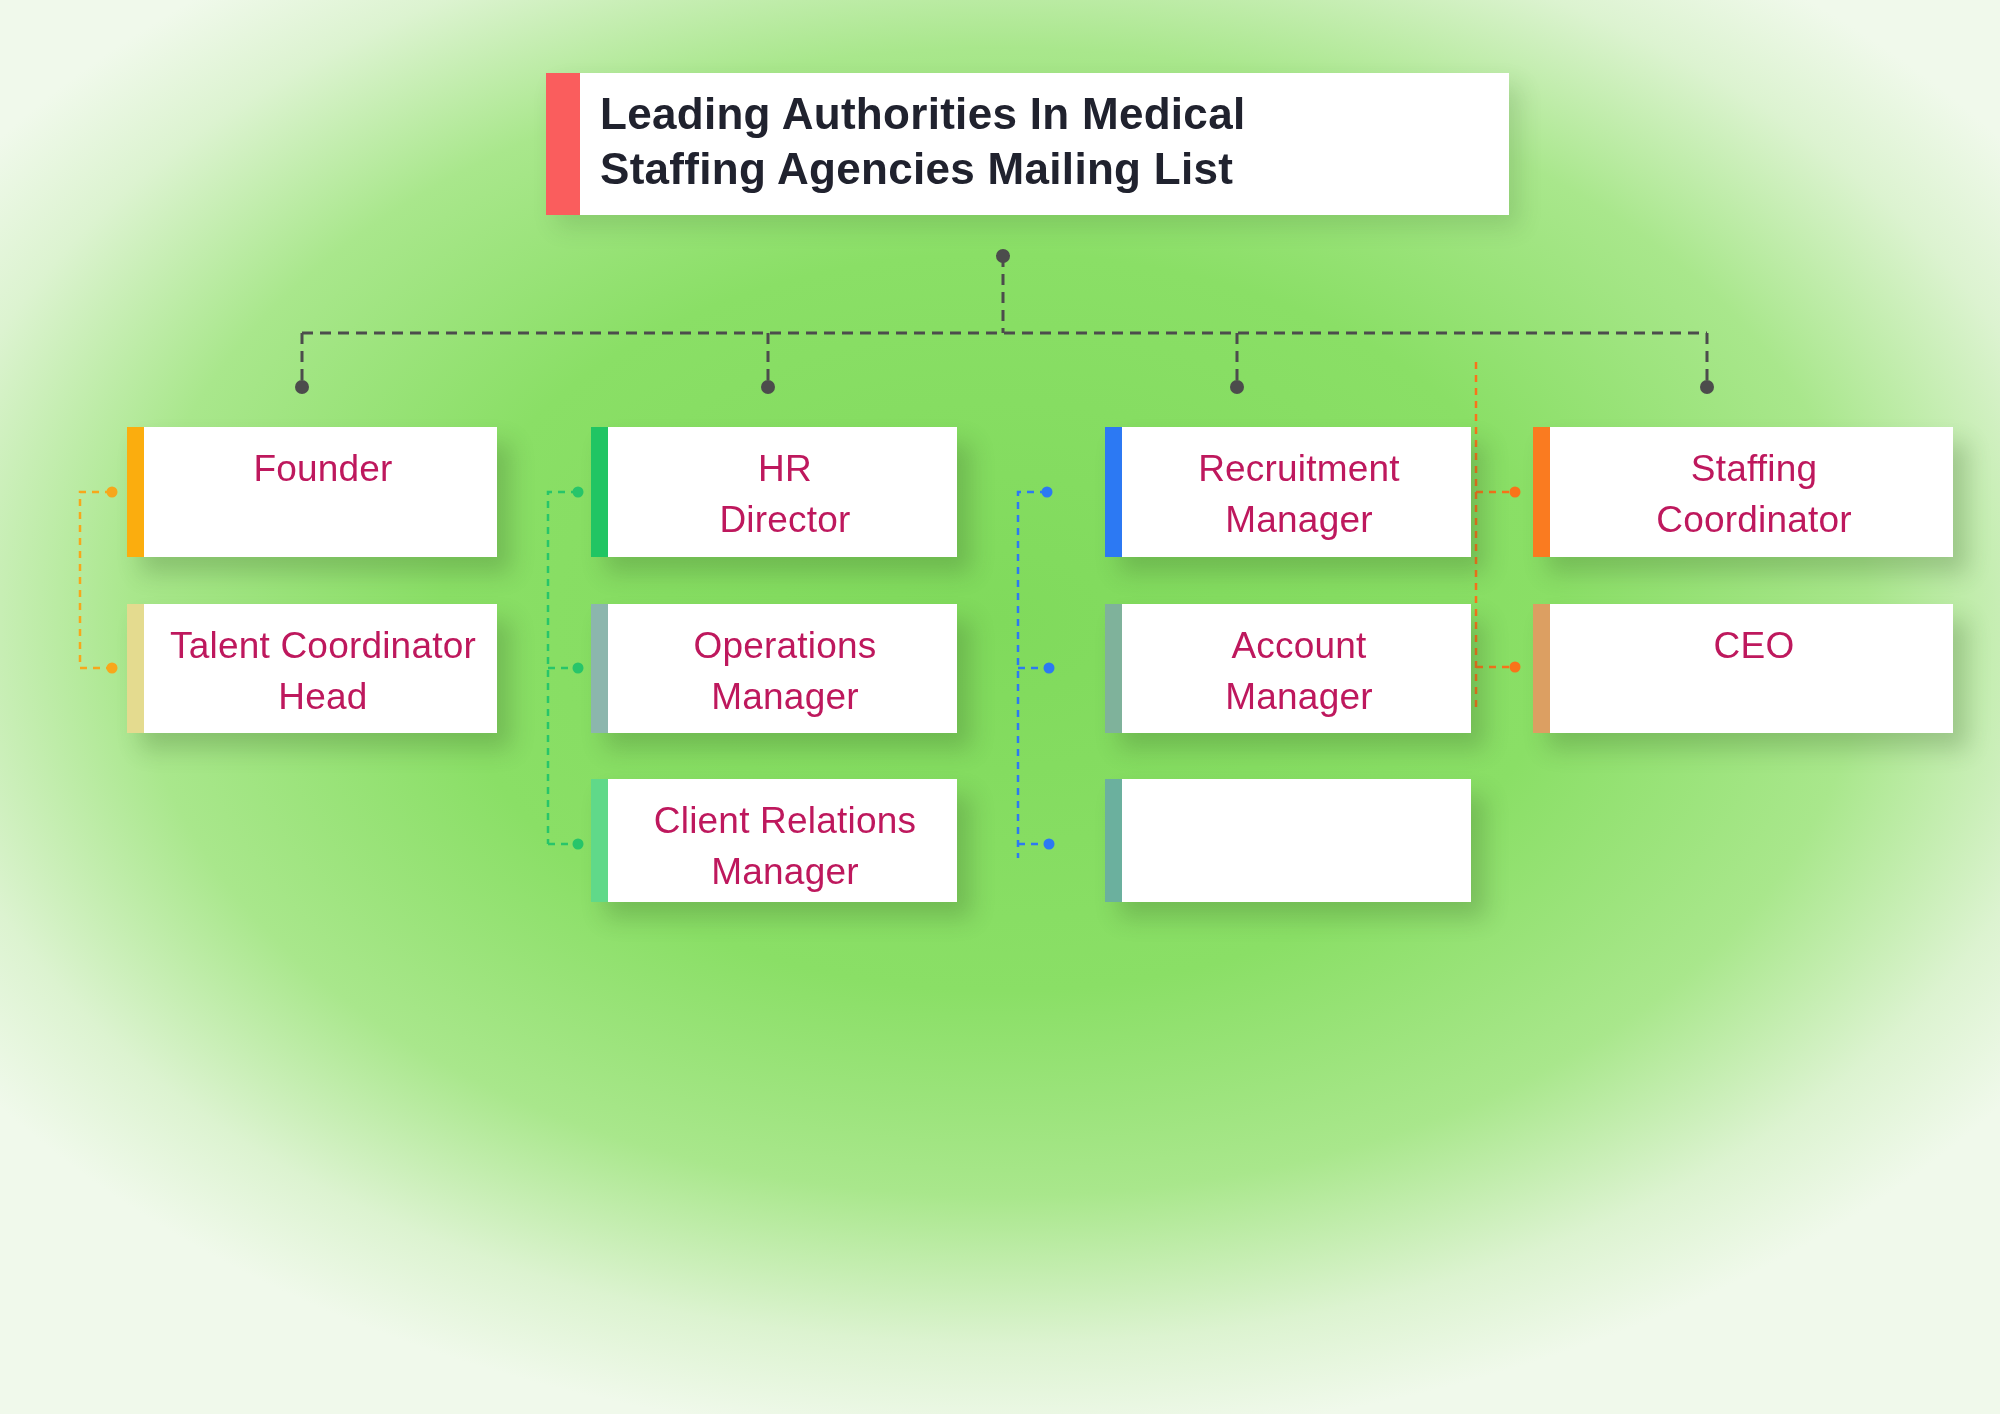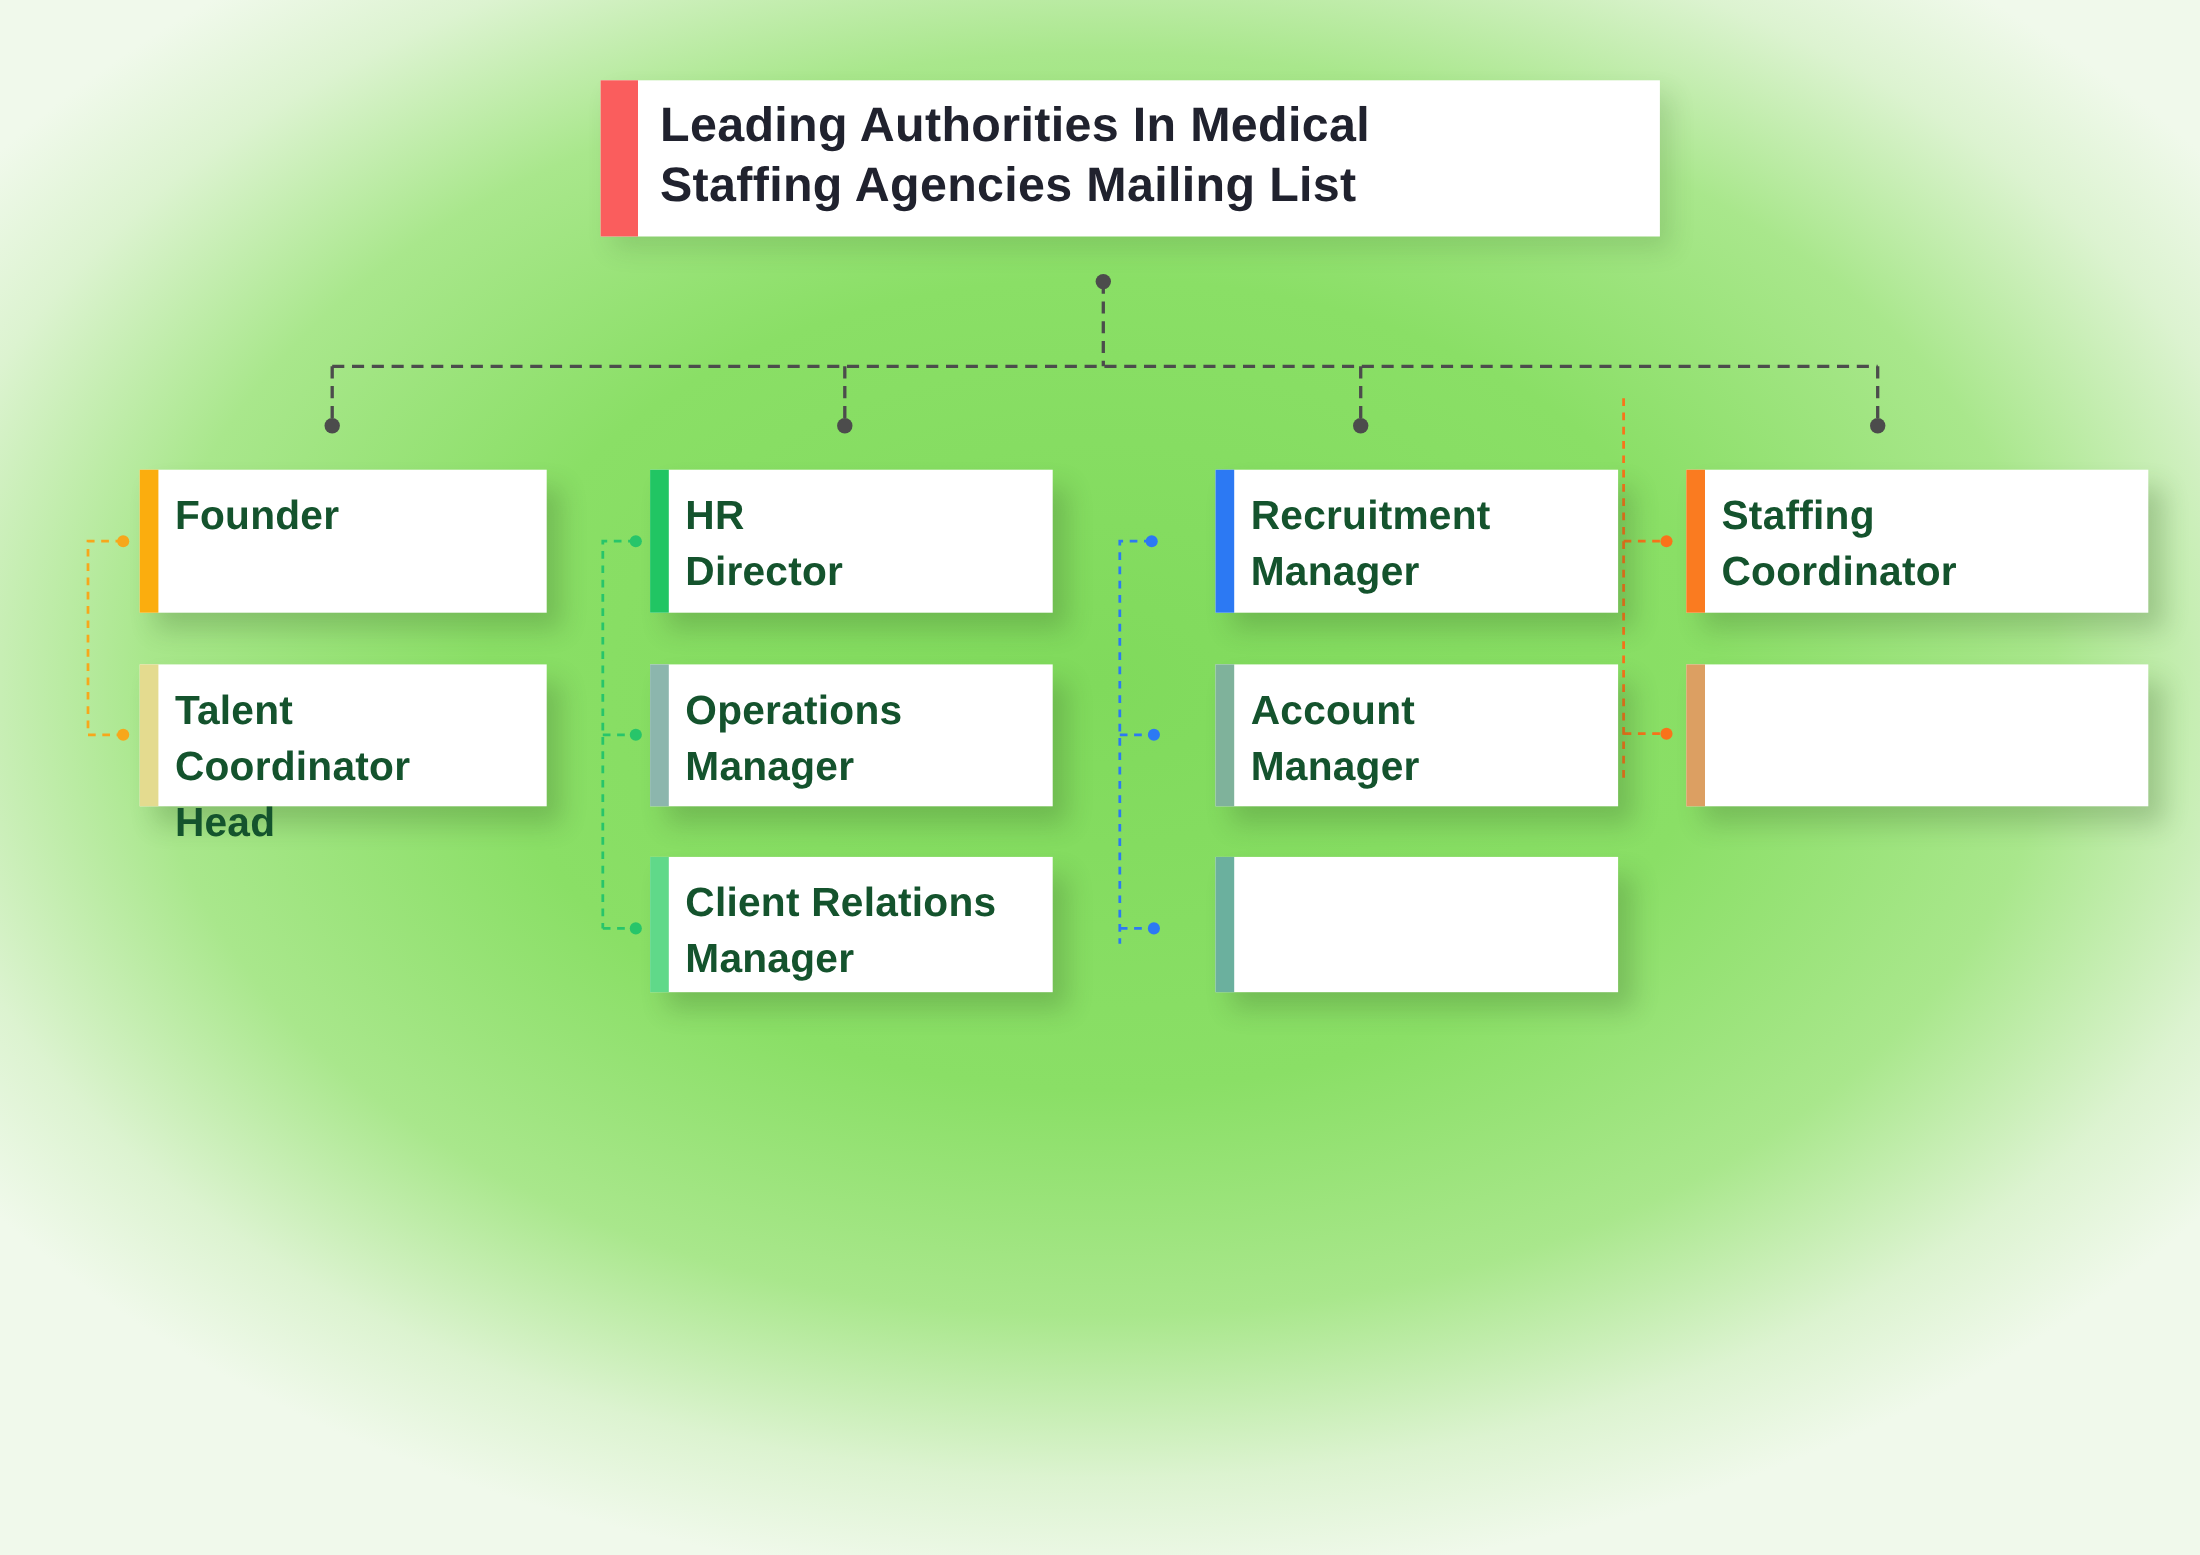--- a/index.html
+++ b/index.html
@@ -23,22 +23,22 @@
     white-space:pre-line;letter-spacing:0.3px;
   }
 
   .box{
     position:absolute;background:#ffffff;
     box-shadow:14px 16px 22px rgba(45,80,35,0.24);
   }
   .accent{position:absolute;left:0;top:0;bottom:0;width:17px;}
   .label{
     position:absolute;left:32px;top:16px;right:10px;
-    font-size:37px;font-weight:700;line-height:1.38;color:#14532d;
-    white-space:pre-line;letter-spacing:0.2px;
+    font-size:37px;font-weight:400;line-height:1.38;color:#be185d;
+    white-space:pre-line;letter-spacing:0.2px;text-align:center;
   }
 
   
   .c1{left:127px;width:370px;}
   .c2{left:591px;width:366px;}
   .c3{left:1105px;width:366px;}
   .c4{left:1533px;width:420px;}
   
   .r1{top:427px;height:130px;}
   .r2{top:604px;height:129px;}
@@ -144,15 +144,16 @@
     <span class="accent" style="background: rgb(107, 176, 158);"></span>
   </div>
 
   <div class="box c4 r1">
     <span class="accent" style="background: rgb(250, 123, 32);"></span>
     <div class="label">Staffing
 Coordinator</div>
   </div>
   <div class="box c4 r2">
     <span class="accent" style="background: rgb(220, 159, 98);"></span>
+    <div class="label">CEO</div>
   </div>
 
 </div>
 
 </body></html>

